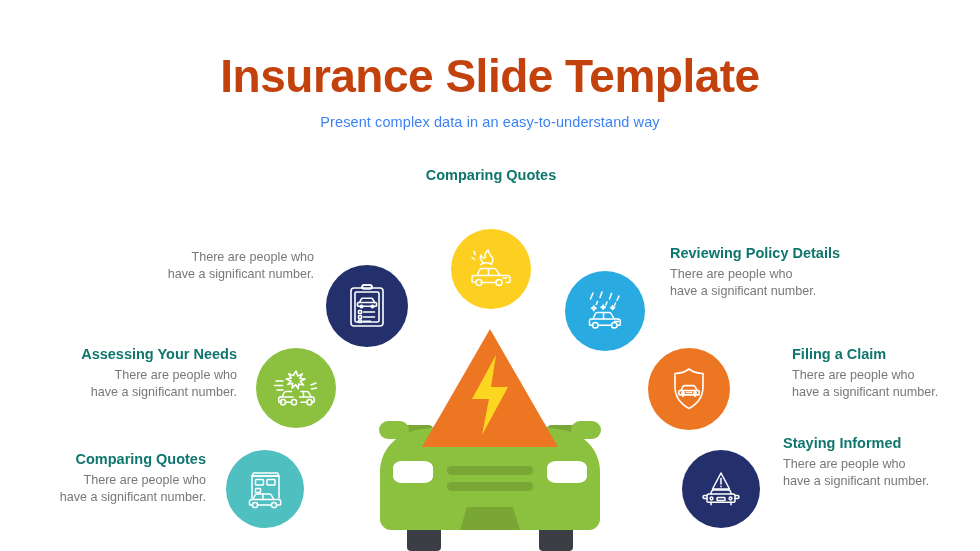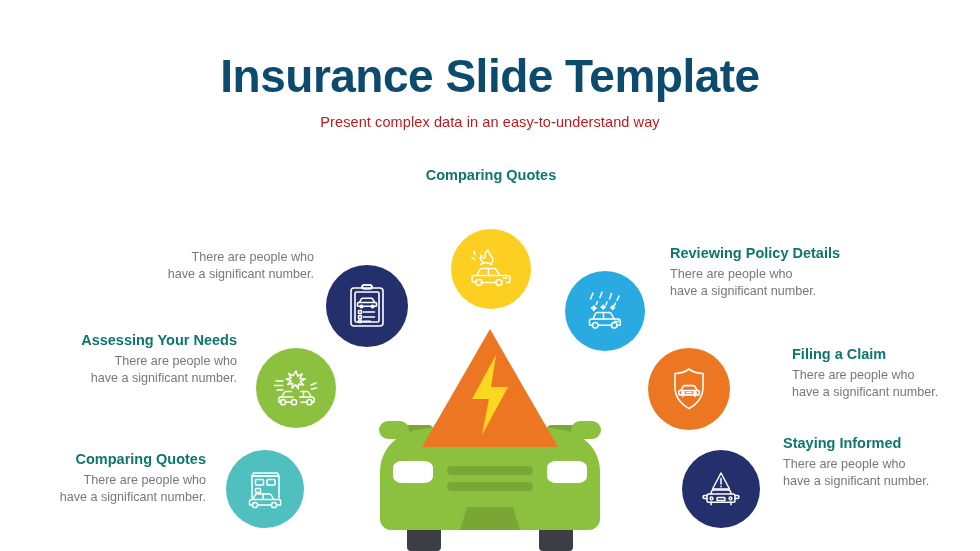--- a/index.html
+++ b/index.html
@@ -21,28 +21,28 @@
     position: absolute;
     top: 52px;
     left: 0;
     width: 980px;
     text-align: center;
   }
   #page-title {
     font-size: 46px;
     font-weight: bold;
     letter-spacing: -0.5px;
-    color: #0c4a6e;
+    color: #c2410c;
     line-height: 1.05;
     margin: 0;
   }
   #page-subtitle {
     margin-top: 14px;
     font-size: 14.5px;
-    color: #b91c1c;
+    color: #3b82f6;
     font-weight: normal;
     letter-spacing: 0.1px;
   }
 
   
   .item-title {
     font-size: 14.5px;
     font-weight: bold;
     color: #0f766e;
     line-height: 1.2;
@@ -96,21 +96,21 @@
   }
 
   
   .text-block { position: absolute; }
   .text-right { text-align: right; }
   .text-left  { text-align: left; margin-left: 12px; }
   .text-center{ text-align: center; }
 
   #text-comparing-quotes-top { left: 291px; top: 167px; width: 400px; }
   #text-view-coverage-options { left: 20px;  top: 245px; width: 294px; }
-  #text-assessing-your-needs  { left: 20px;  top: 332px; width: 217px; }
+  #text-assessing-your-needs  { left: 20px;  top: 346px; width: 217px; }
   #text-comparing-quotes-bottom { left: 0px; top: 451px; width: 206px; }
   #text-reviewing-policy-details { left: 658px; top: 245px; width: 310px; }
   #text-filing-a-claim { left: 780px; top: 346px; width: 231px; }
   #text-staying-informed { left: 771px; top: 435px; width: 209px; }
 
   
   #central-car-illustration {
     position: absolute;
     left: 355px;
     top: 322px;

